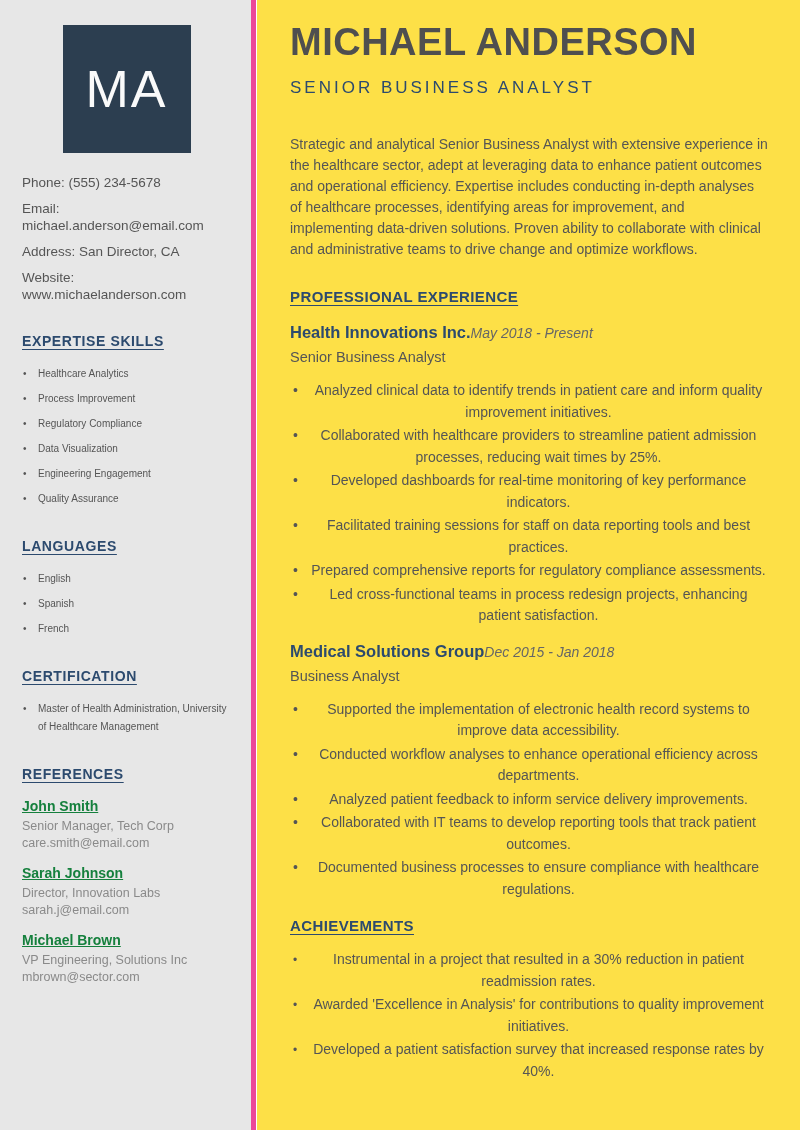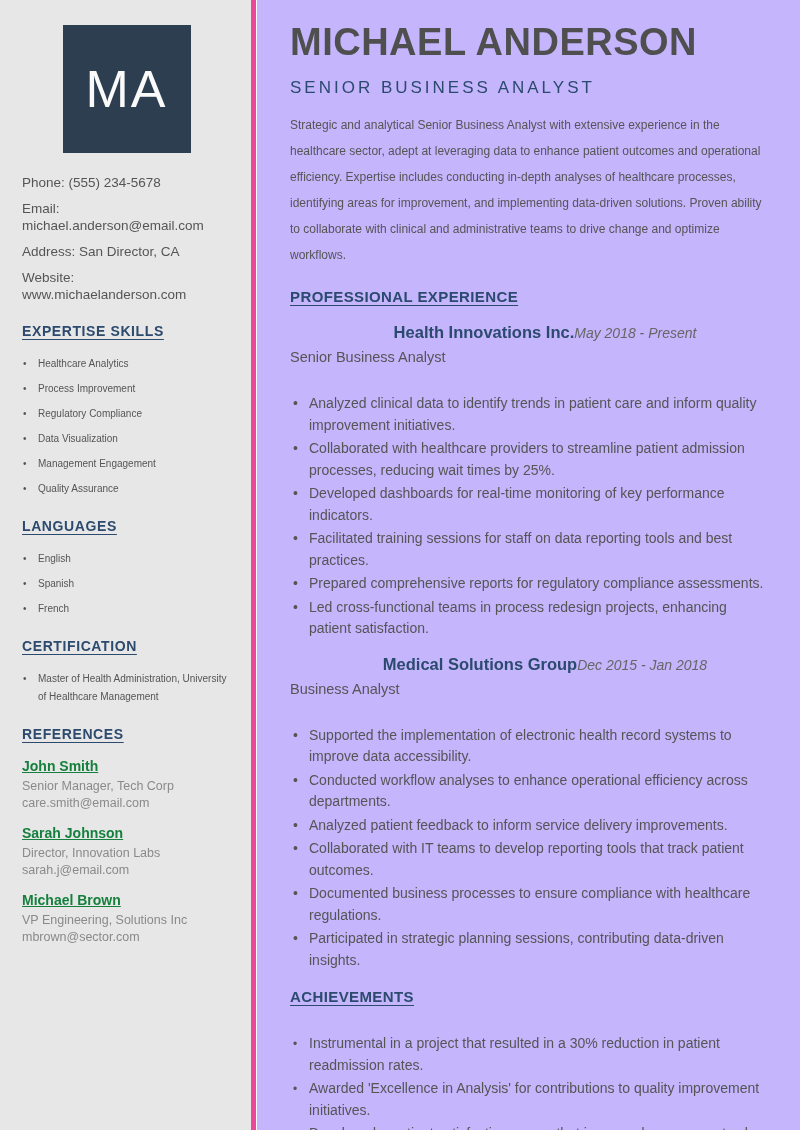--- a/index.html
+++ b/index.html
@@ -21,67 +21,67 @@
     width: 128px; height: 128px; background: #2c3e50;
     margin: 0 auto; display: flex; align-items: center; justify-content: center;
   }
   .avatar span {
     color: #fafafa; font-size: 52px; letter-spacing: 2px; font-weight: 400;
   }
   .contact { margin-top: 21px; }
   .contact-line {
     font-size: 13.5px; color: #555555; line-height: 17px; margin-bottom: 9px;
   }
-  .side-section { margin-top: 20px; }
+  .side-section { margin-top: 30px; }
   .side-heading {
     font-size: 14px; font-weight: bold; color: #2c4a6e;
     letter-spacing: 0.6px; text-decoration: underline;
     text-underline-offset: 3px; margin-bottom: 16px;
   }
   ul.side-list { list-style: none; }
   ul.side-list li {
     position: relative; padding-left: 16px;
     font-size: 10px; color: #555555; line-height: 18px; margin-bottom: 7px;
   }
   ul.side-list li::before {
     content: "\2022"; position: absolute; left: 1px; top: 0; color: #555555;
   }
   .ref-entry { margin-bottom: 13px; }
   .ref-name { font-size: 14px; font-weight: bold; color: #15803d; margin-bottom: 4px; text-decoration: underline; }
   .ref-role, .ref-email { font-size: 12.5px; color: #8a8a8a; line-height: 17px; }
 
   
   .main {
     position: absolute; left: 257px; top: 0; width: 543px; height: 1130px;
-    background: #c4b5fd; padding: 22px 32px 0 33px;
+    background: #fde047; padding: 22px 32px 0 33px;
   }
   .person-name {
     font-size: 38px; font-weight: bold; color: #4f4f4f;
     letter-spacing: 0.5px; line-height: 40px;
   }
   .person-title {
     font-size: 17px; font-weight: 400; color: #2c4a6e;
     letter-spacing: 3px; margin-top: 14px; line-height: 24px;
   }
   .summary {
-    margin-top: 12px; font-size: 12px; color: #555555; line-height: 26px;
+    margin-top: 34px; font-size: 14px; color: #555555; line-height: 21px;
   }
   .main-heading {
     font-size: 15px; font-weight: bold; color: #2c4a6e;
     letter-spacing: 0.4px; text-decoration: underline;
     text-underline-offset: 3px; line-height: 18px;
   }
-  .exp-heading { margin-top: 20px; }
+  .exp-heading { margin-top: 28px; }
   .job { margin-top: 16px; }
   .job + .job { margin-top: 14px; }
-  .job-row { display: flex; justify-content: center; align-items: baseline; margin-left: 32px; }
+  .job-row { display: flex; justify-content: flex-start; align-items: baseline; }
   .job-company { font-size: 16.5px; font-weight: bold; color: #2c4a6e; line-height: 20px; }
   .job-dates { font-size: 14px; font-style: italic; color: #666666; white-space: nowrap; }
   .job-position { font-size: 14.5px; color: #555555; margin-top: 6px; line-height: 18px; }
-  ul.bullets { list-style: none; margin-top: 27px; }
+  ul.bullets { list-style: none; margin-top: 14px; text-align: center; }
   ul.bullets li {
     position: relative; padding-left: 19px;
     font-size: 14px; color: #555555; line-height: 21.5px; margin-bottom: 2px;
   }
   ul.bullets li::before {
     content: "\2022"; position: absolute; left: 3px; top: 0; color: #555555;
   }
   .ach-heading { margin-top: 17px; }
   ul.bullets.small li::before { font-size: 12px; top: 1px; }
 </style>
@@ -103,21 +103,21 @@
       <div class="contact-line">Website: www.michaelanderson.com</div>
     </div>
 
     <section class="side-section">
       <div class="side-heading">EXPERTISE SKILLS</div>
       <ul class="side-list">
         <li>Healthcare Analytics</li>
         <li>Process Improvement</li>
         <li>Regulatory Compliance</li>
         <li>Data Visualization</li>
-        <li>Management Engagement</li>
+        <li>Engineering Engagement</li>
         <li>Quality Assurance</li>
       </ul>
     </section>
 
     <section class="side-section">
       <div class="side-heading">LANGUAGES</div>
       <ul class="side-list">
         <li>English</li>
         <li>Spanish</li>
         <li>French</li>
@@ -182,21 +182,20 @@
           <div class="job-company">Medical Solutions Group</div>
           <div class="job-dates">Dec 2015 - Jan 2018</div>
         </div>
         <div class="job-position">Business Analyst</div>
         <ul class="bullets">
           <li>Supported the implementation of electronic health record systems to improve data accessibility.</li>
           <li>Conducted workflow analyses to enhance operational efficiency across departments.</li>
           <li>Analyzed patient feedback to inform service delivery improvements.</li>
           <li>Collaborated with IT teams to develop reporting tools that track patient outcomes.</li>
           <li>Documented business processes to ensure compliance with healthcare regulations.</li>
-          <li>Participated in strategic planning sessions, contributing data-driven insights.</li>
         </ul>
       </div>
     </section>
 
     <section>
       <div class="main-heading ach-heading">ACHIEVEMENTS</div>
       <ul class="bullets small">
         <li>Instrumental in a project that resulted in a 30% reduction in patient readmission rates.</li>
         <li>Awarded 'Excellence in Analysis' for contributions to quality improvement initiatives.</li>
         <li>Developed a patient satisfaction survey that increased response rates by 40%.</li>

